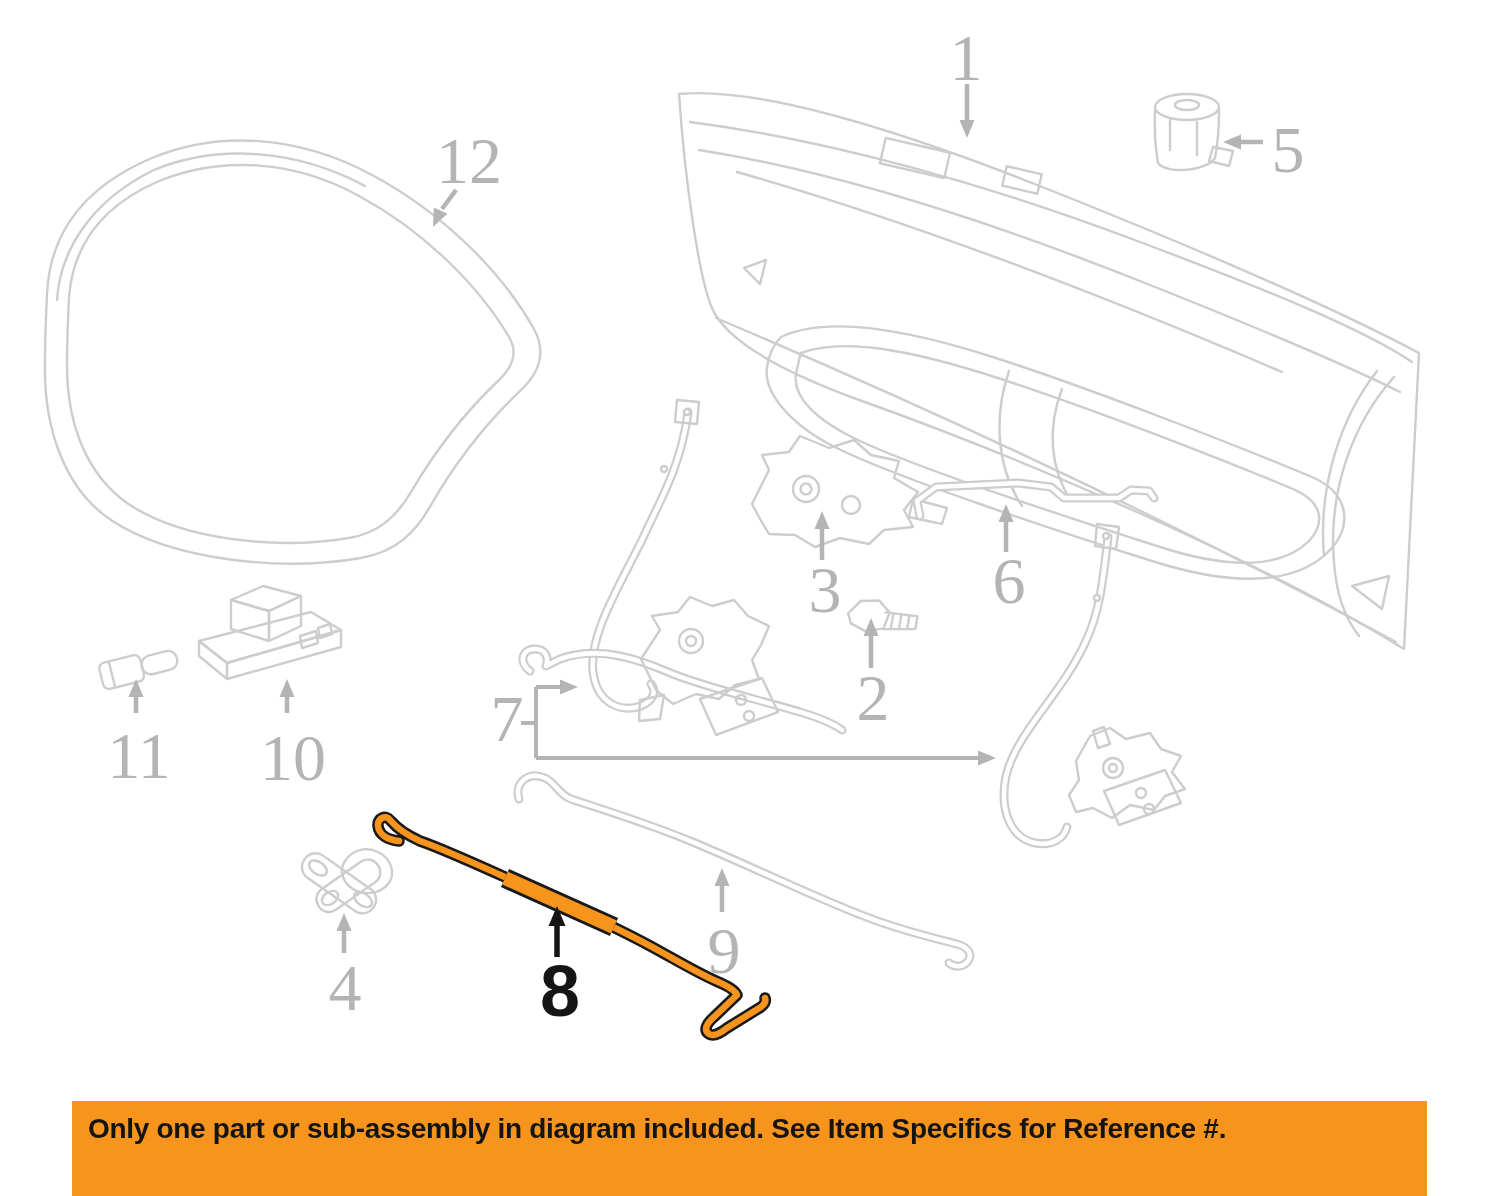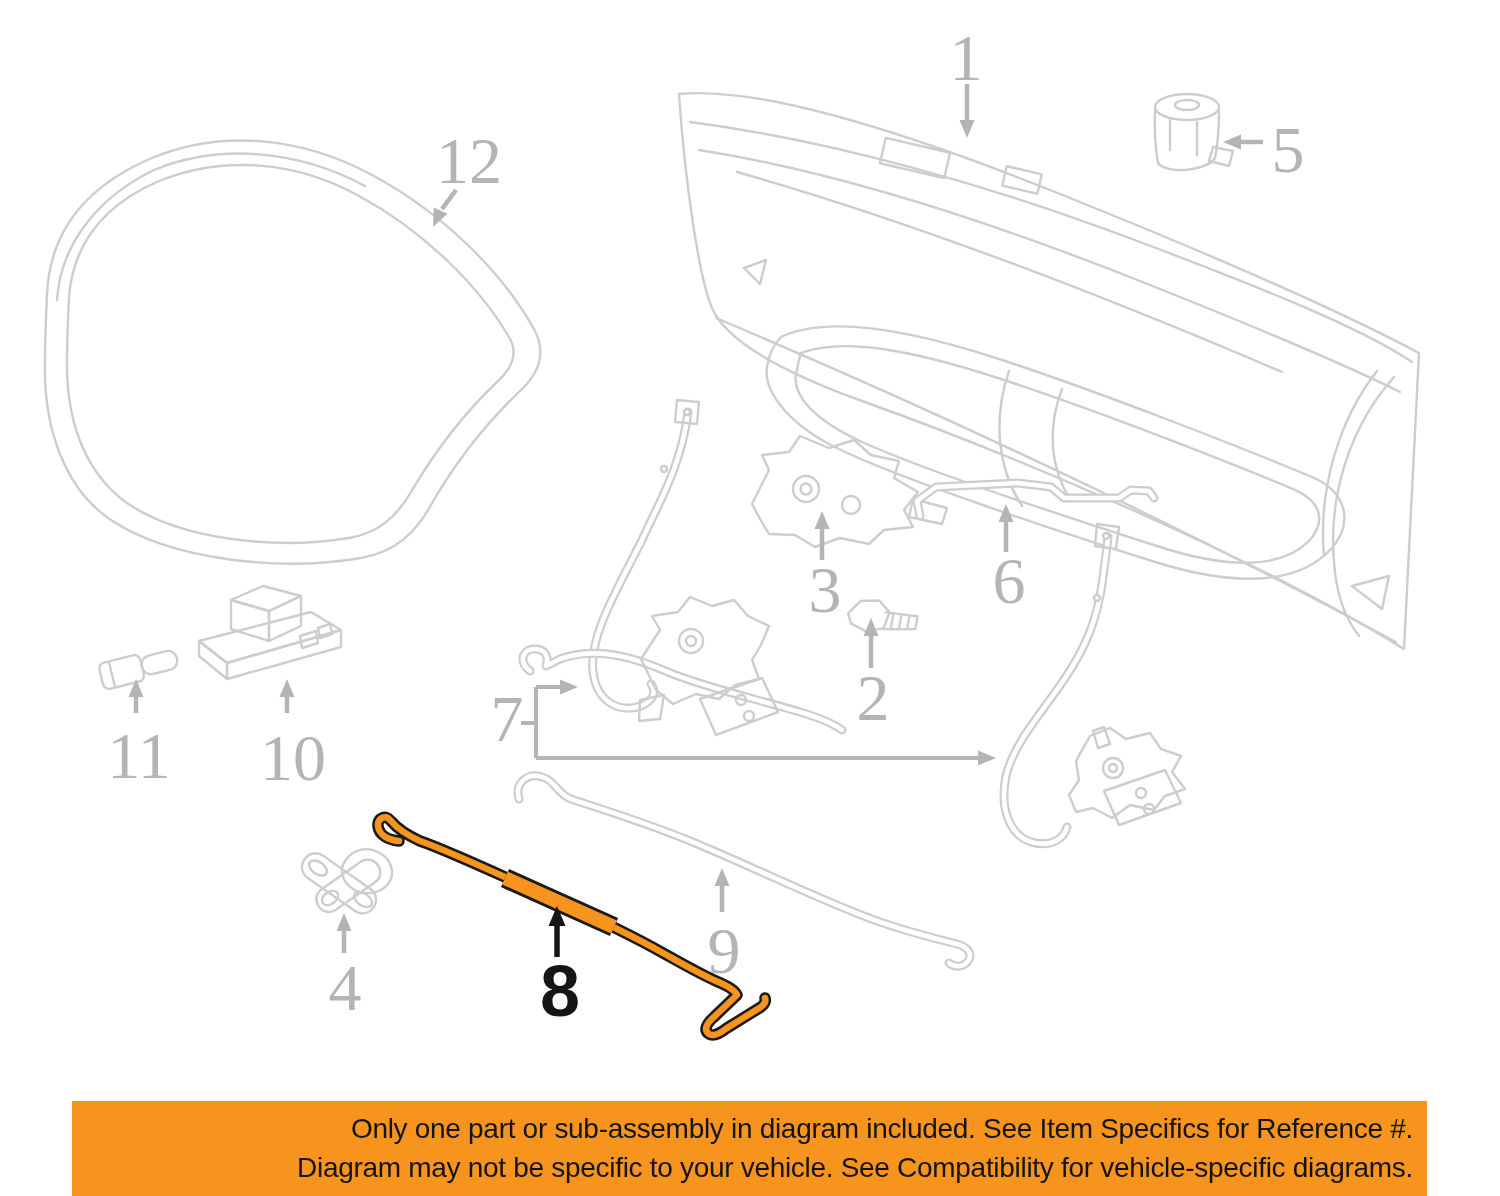--- a/index.html
+++ b/index.html
@@ -25,22 +25,22 @@
 
   
   .o-outline{stroke:#1a1a1a;stroke-width:11.5;fill:none;stroke-linecap:round;stroke-linejoin:round;}
   .o-core{stroke-width:6.5;fill:none;stroke-linecap:round;stroke-linejoin:round;}
   .o-sleeve-outline{stroke:#1a1a1a;stroke-width:20;fill:none;stroke-linecap:butt;}
   .o-sleeve-core{stroke-width:14;fill:none;stroke-linecap:butt;}
 
   
   .banner{position:absolute;left:72px;top:1101px;width:1355px;height:95px;
           background:#F7941D;box-sizing:border-box;padding:8px 14px 0 16px;overflow:hidden;}
-  .banner-line{font-weight:normal;font-size:28px;line-height:39px;color:#141414;
-               letter-spacing:-0.3px;white-space:nowrap;text-align:right;}
+  .banner-line{font-weight:bold;font-size:28px;line-height:39px;color:#141414;
+               letter-spacing:-0.3px;white-space:nowrap;}
 </style>
 </head>
 <body>
 
 <div class="stage">
 
 <svg width="1500" height="1196" viewBox="0 0 1500 1196">
 
   <g class="art">
 
@@ -276,16 +276,15 @@
       <g class="callout-head" transform="translate(433,227) rotate(25)">
             <path d="M0,0 L-7.5,-18 L7.5,-18 Z"></path>
           </g>
       <text class="num" x="469" y="183">12</text>
     </g>
   </g>
 </svg>
 
   <div class="banner">
     <div class="banner-line">Only one part or sub-assembly in diagram included. See Item Specifics for Reference #.</div>
-    <div class="banner-line">Diagram may not be specific to your vehicle. See Compatibility for vehicle-specific diagrams.</div>
   </div>
 
 </div>
 
 </body></html>

